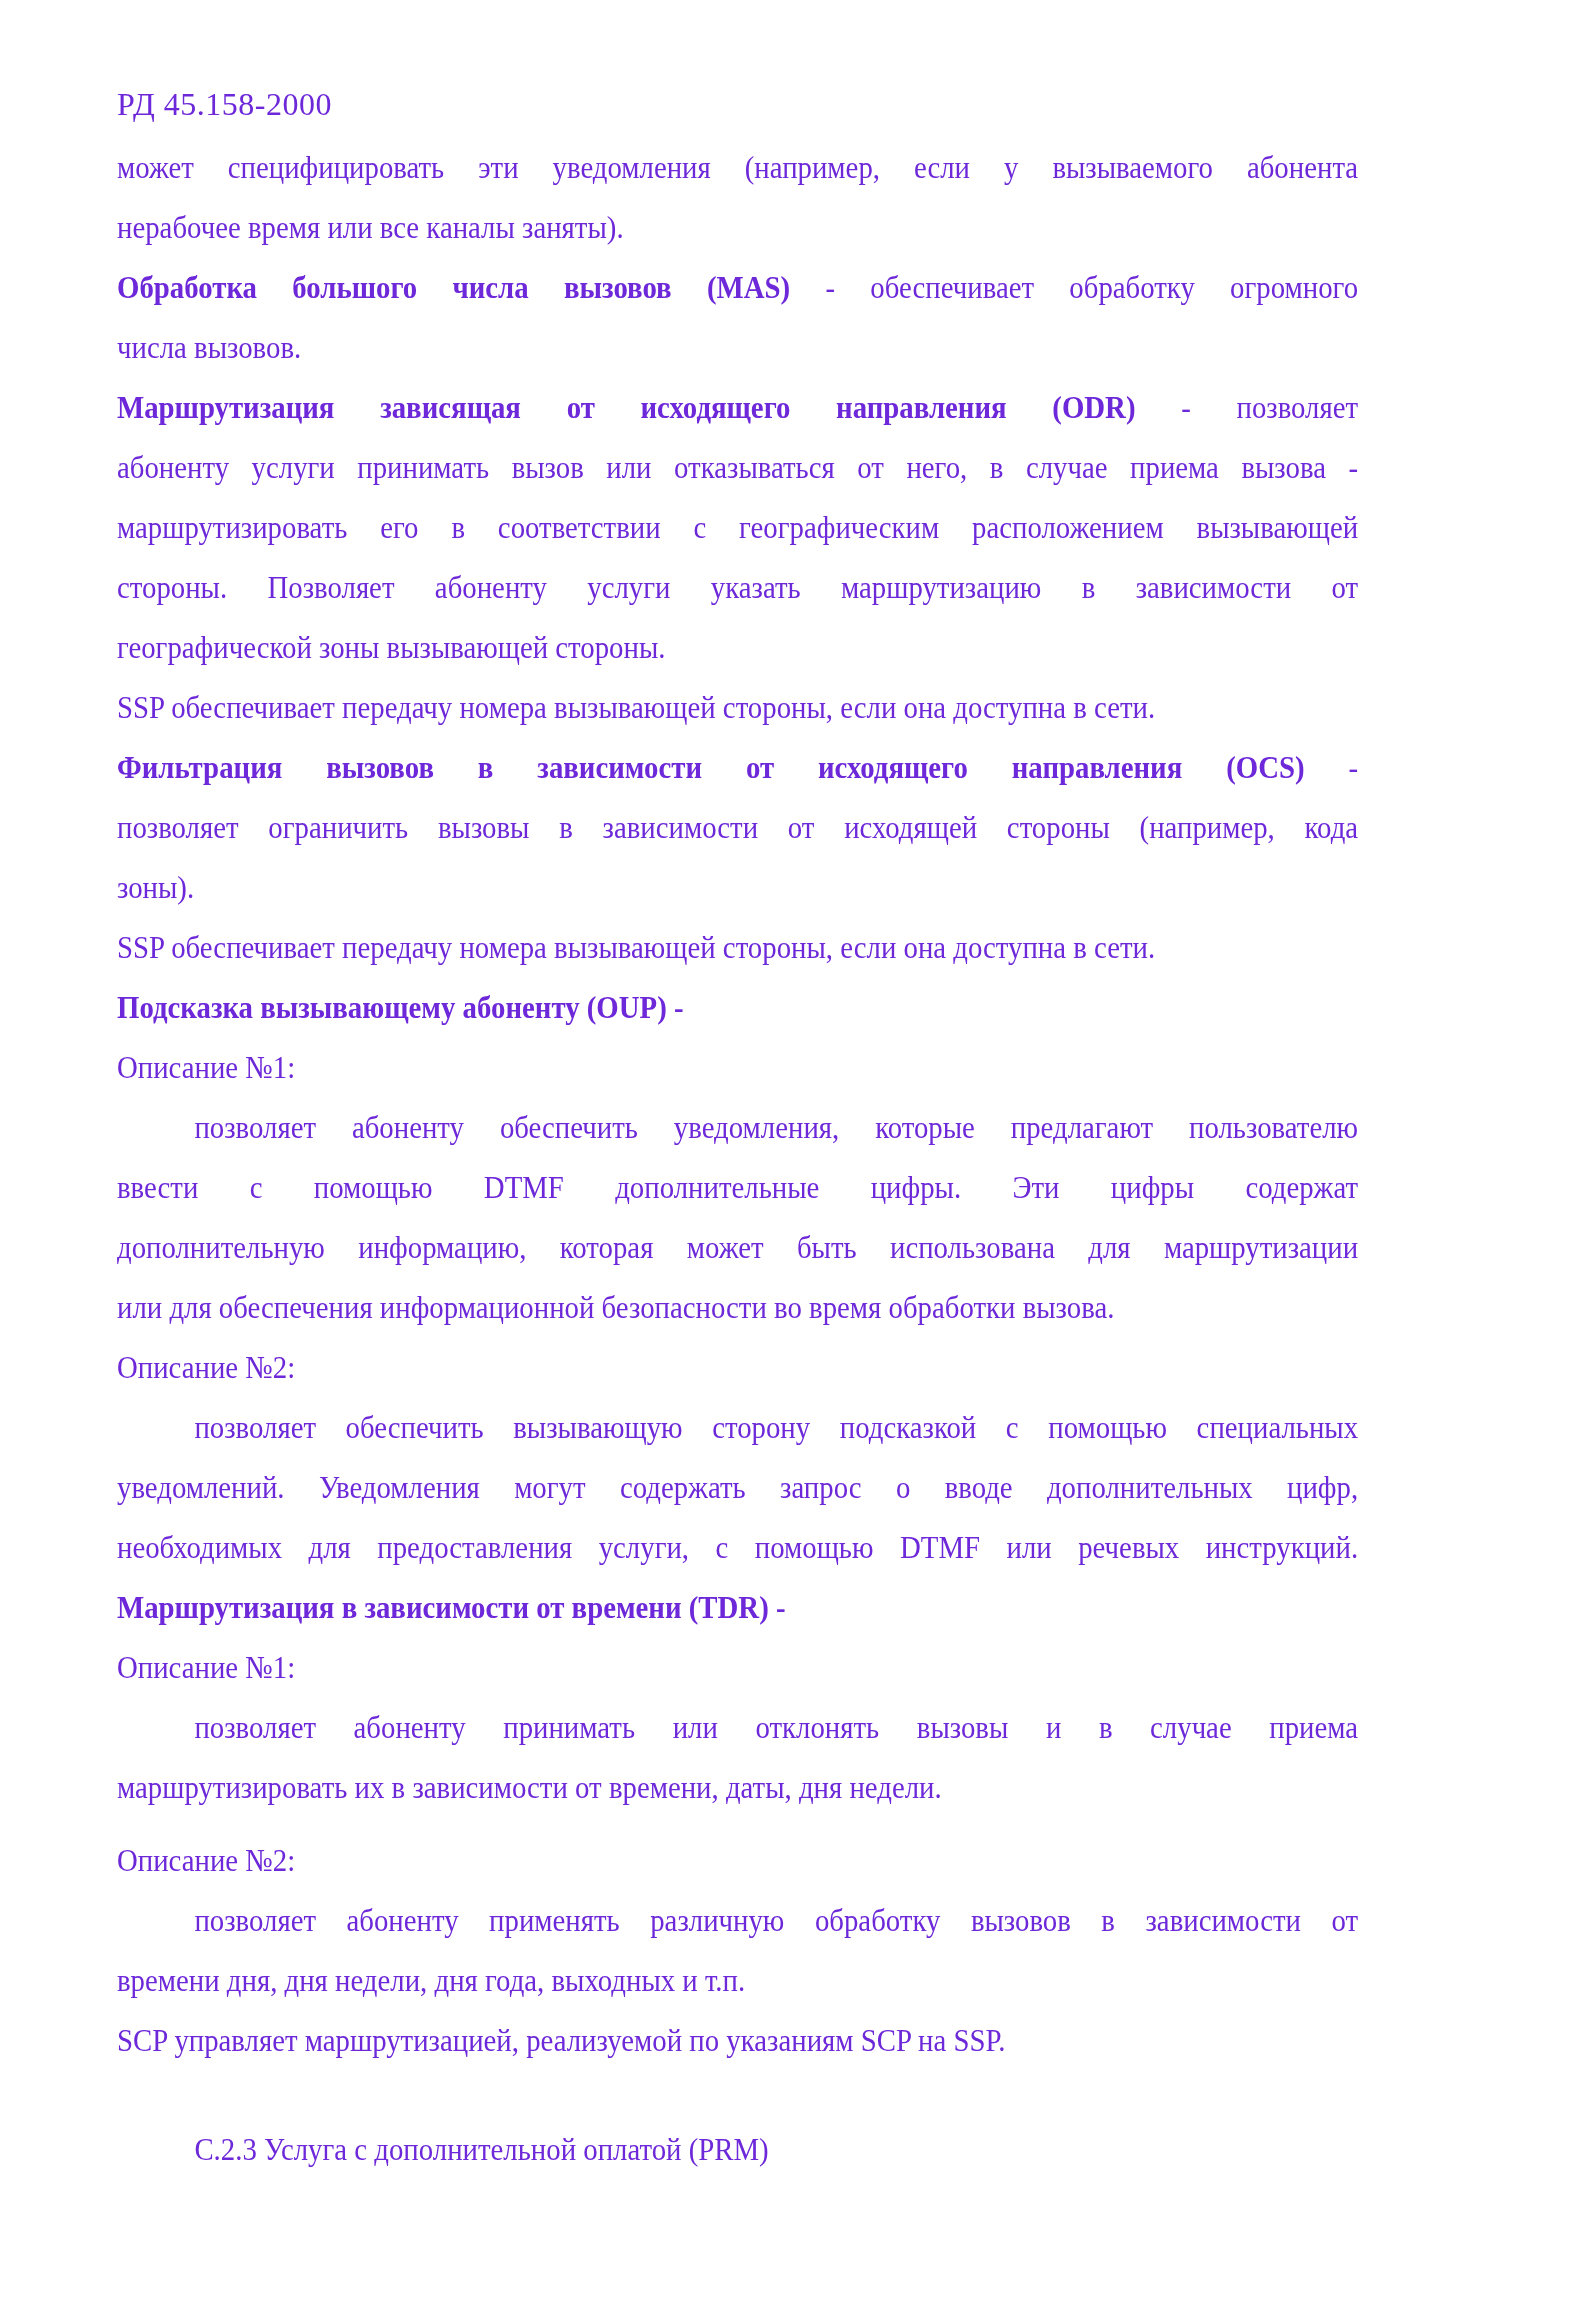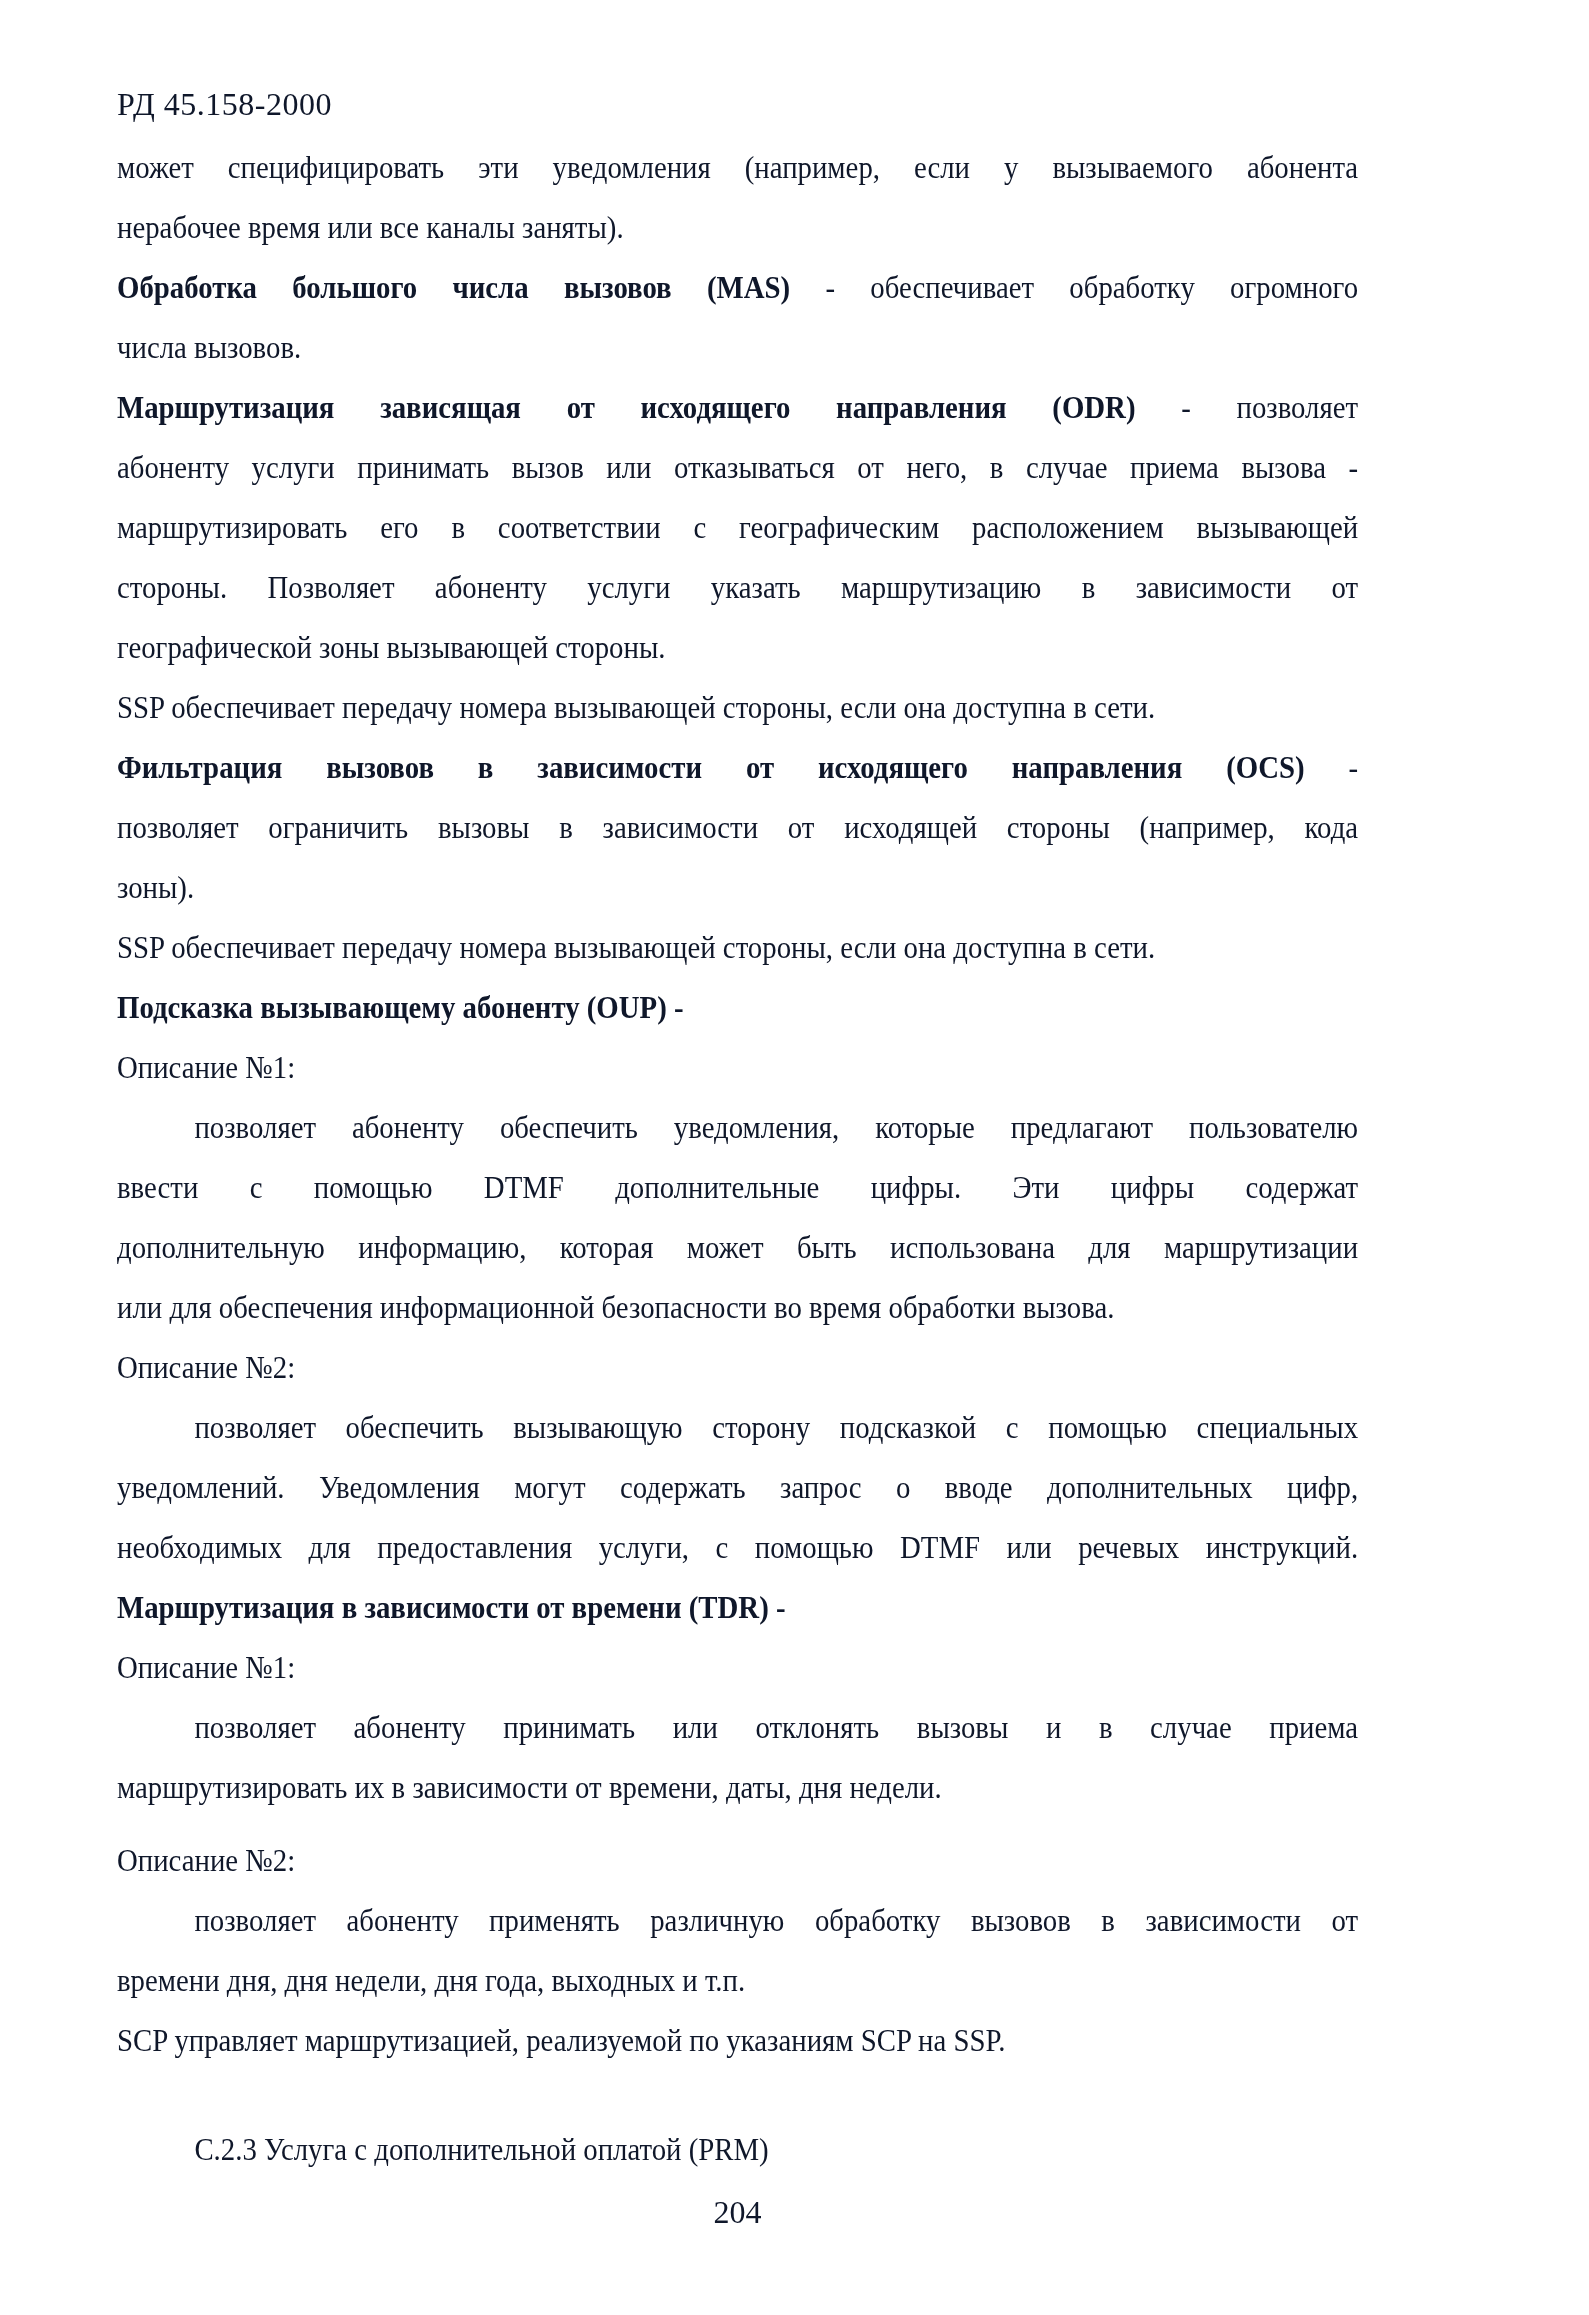--- a/index.html
+++ b/index.html
@@ -7,21 +7,21 @@
     padding: 0;
     background: #ffffff;
   }
   .page {
     position: relative;
     width: 1590px;
     height: 2315px;
     background: #ffffff;
     overflow: hidden;
     font-family: "Liberation Serif", "DejaVu Serif", serif;
-    color: #0f172a;
+    color: #6d28d9;
   }
   .doc-header {
     position: absolute;
     left: 117px;
     top: 86px;
     font-size: 32px;
     line-height: 37px;
     letter-spacing: 0.5px;
     white-space: nowrap;
   }
@@ -95,15 +95,14 @@
       <div class="line"><span class="seg-r">Описание №1:</span></div>
       <div class="line j i"><span class="seg-r">позволяет абоненту принимать или отклонять вызовы и в случае приема</span></div>
       <div class="line"><span class="seg-r">маршрутизировать их в зависимости от времени, даты, дня недели.</span></div>
       <div class="line gap-s"><span class="seg-r">Описание №2:</span></div>
       <div class="line j i"><span class="seg-r">позволяет абоненту применять различную обработку вызовов в зависимости от</span></div>
       <div class="line"><span class="seg-r">времени дня, дня недели, дня года, выходных и т.п.</span></div>
       <div class="line"><span class="seg-r">SCP управляет маршрутизацией, реализуемой по указаниям SCP на SSP.</span></div>
       <div class="line i gap-l"><span class="seg-r">С.2.3 Услуга с дополнительной оплатой (PRM)</span></div>
     </div>
 
-  <div class="page-number">204</div>
 </div>
 
 
 </body></html>

